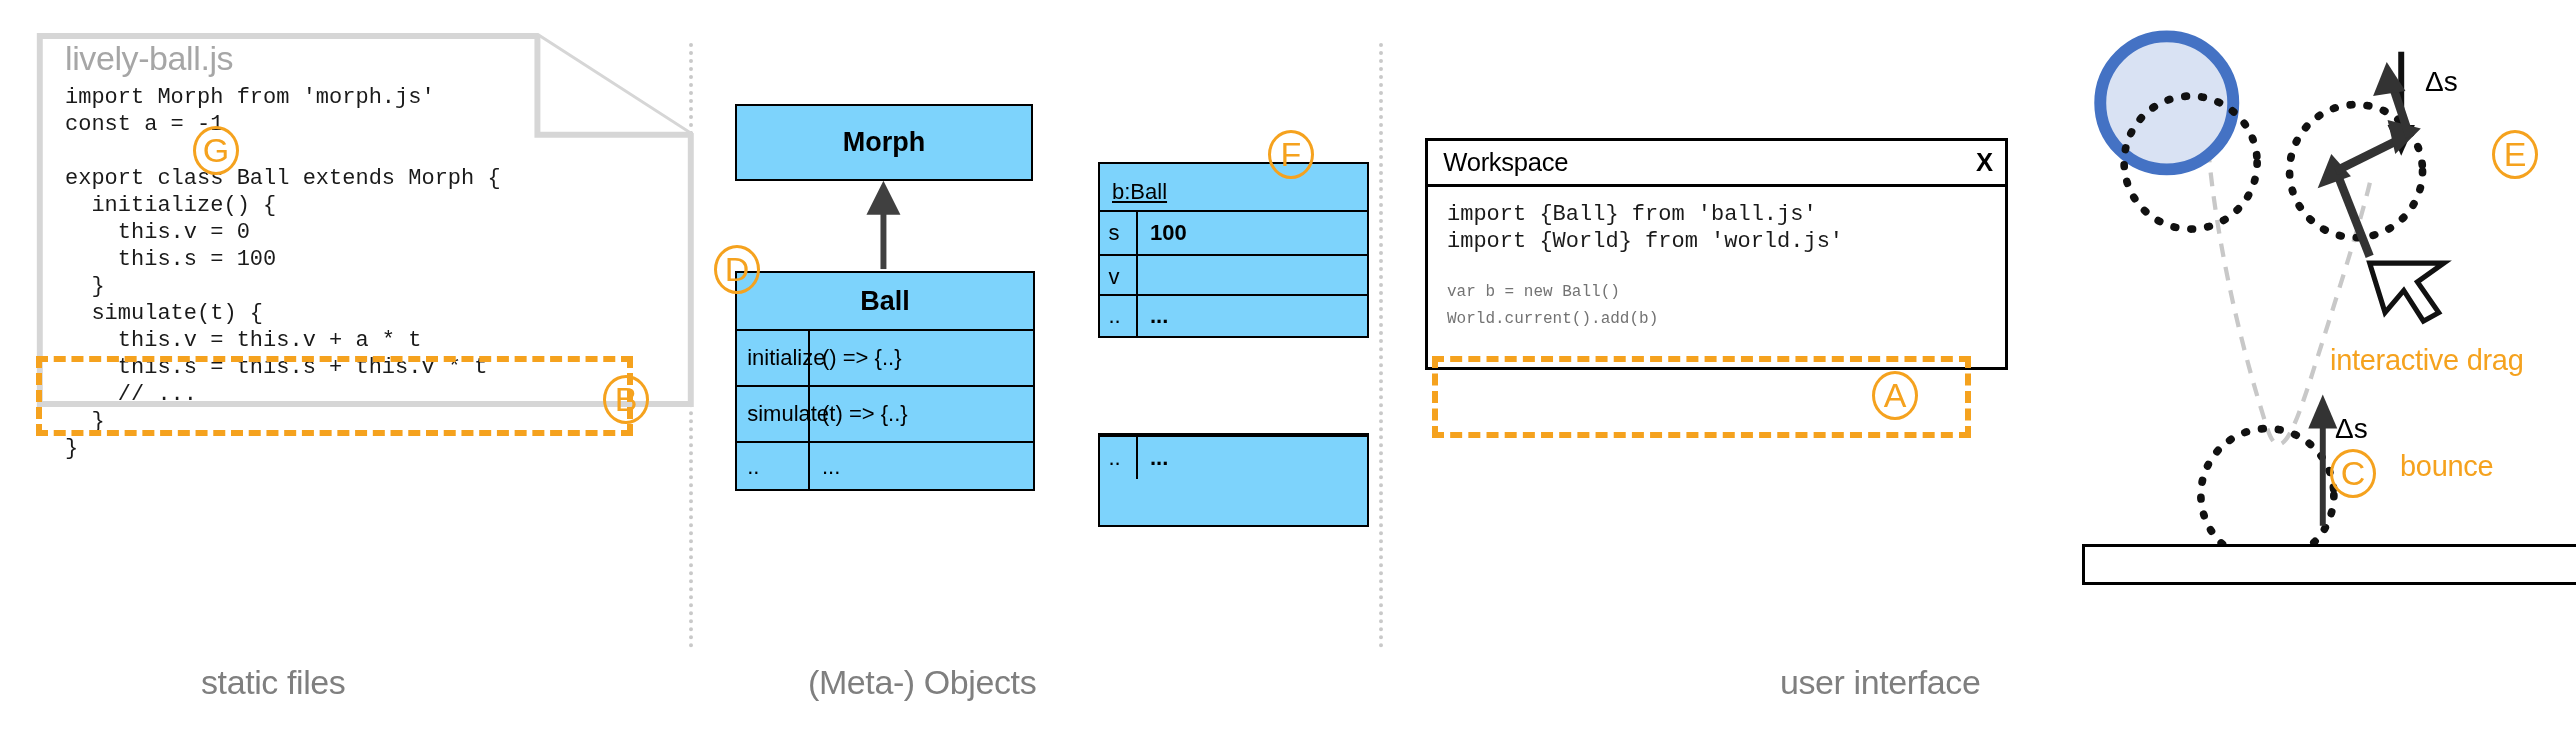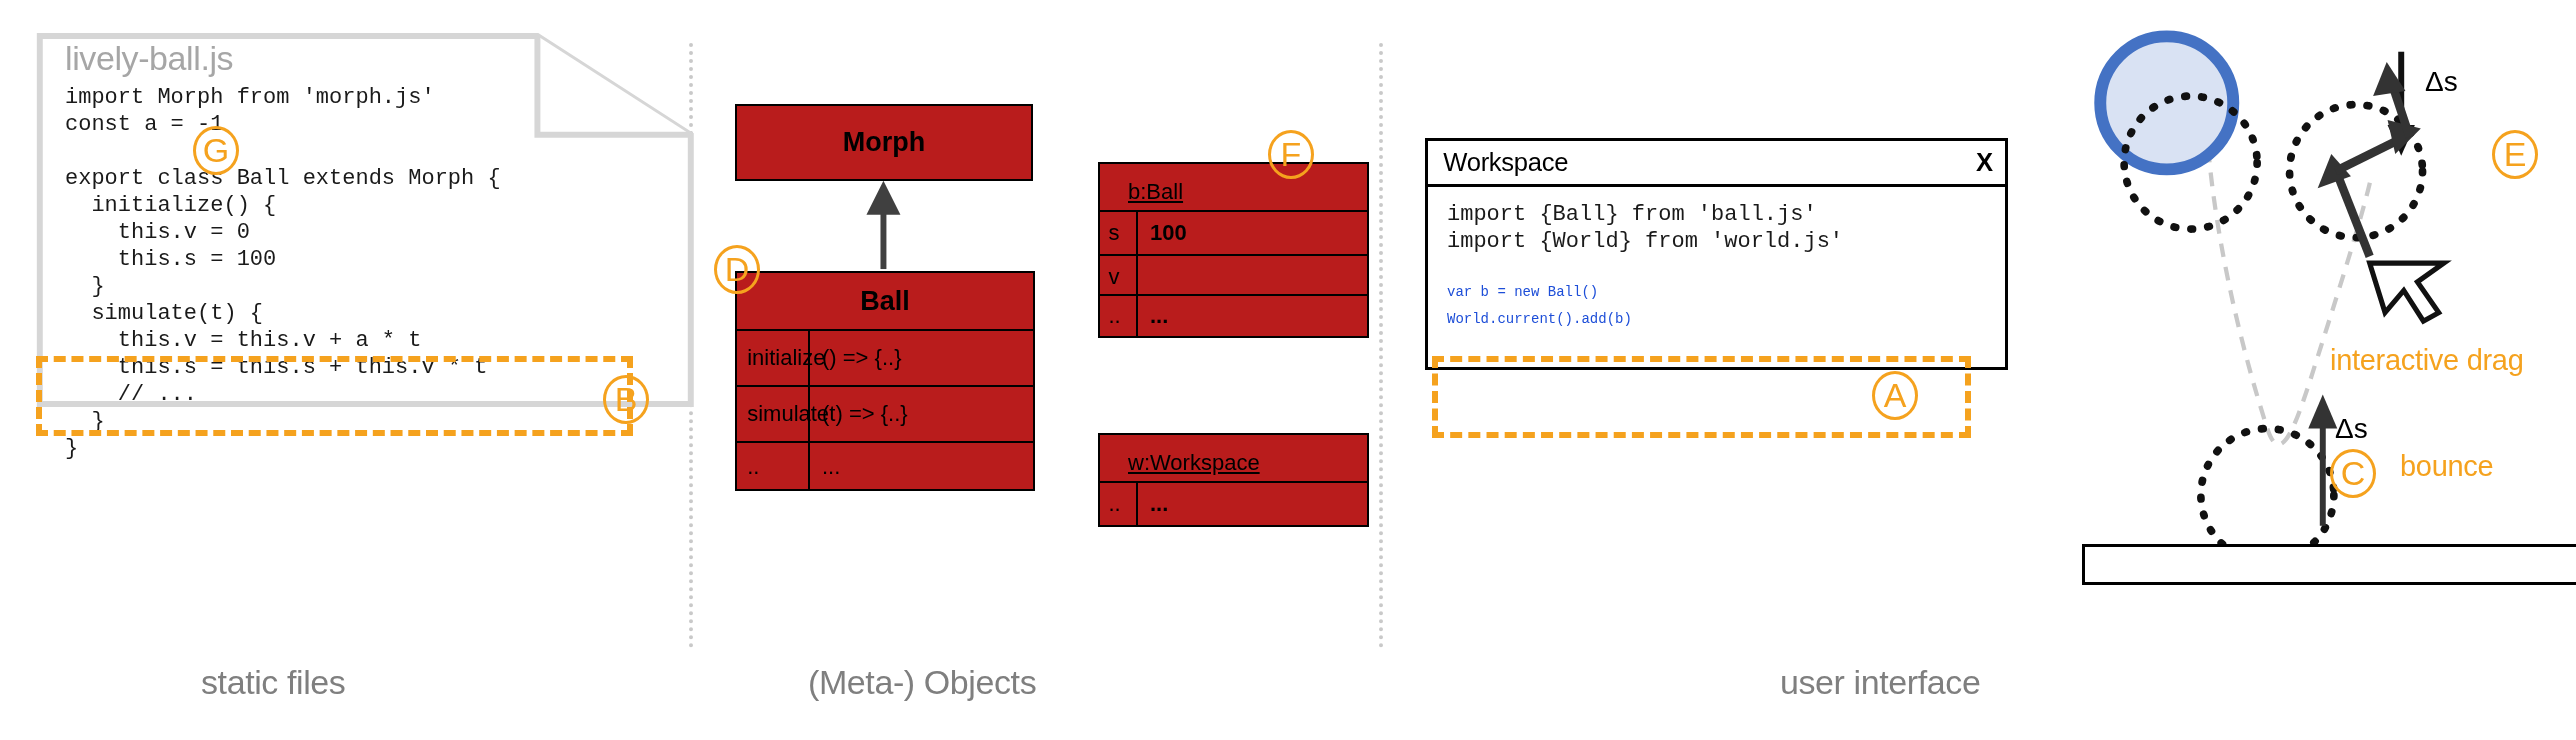--- a/index.html
+++ b/index.html
@@ -94,21 +94,21 @@
     font-family: "Liberation Sans", sans-serif;
     white-space: nowrap;
     letter-spacing: -0.3px;
     z-index: 30;
   }
 
   
   .uml-box {
     position: absolute;
     border: 2.6px solid #000;
-    background: #b91c1c;
+    background: #7dd3fc;
   }
   .uml-title {
     font-family: "Liberation Sans", sans-serif;
     font-weight: bold;
     font-size: 27px;
     text-align: center;
     color: #000;
     display: flex;
     align-items: center;
     justify-content: center;
@@ -131,21 +131,21 @@
     padding: 8.5px 0 8.5px 12px;
     display: flex; align-items: center;
   }
 
   
   .obj-title {
     font-family: "Liberation Sans", sans-serif;
     font-size: 22px;
     color: #000;
     padding: 6.8px 0 5.1px 12px;
-    display: flex; align-items: flex-end; margin-left: 16px;
+    display: flex; align-items: flex-end;
   }
   .obj-title span { text-decoration: underline; }
   .obj-row {
     display: flex;
     border-top: 2.6px solid #000;
     font-family: "Liberation Sans", sans-serif;
     font-size: 22px;
     color: #000;
   }
   .obj-row .c1 {
@@ -194,24 +194,24 @@
     font-family: "Liberation Mono", "DejaVu Sans Mono", monospace;
     font-size: 22px;
     line-height: 27px;
     white-space: pre;
     color: #1a1a1a;
   }
   #workspace-code-2 {
     position: absolute;
     left: 19px; top: 138px;
     font-family: "Liberation Mono", "DejaVu Sans Mono", monospace;
-    font-size: 14px;
+    font-size: 16px;
     line-height: 27px;
     white-space: pre;
-    color: #1d4ed8;
+    color: #737373;
   }
   #ground {
     position: absolute;
     left: 2082px; top: 544px;
     width: 498px; height: 41px;
     border: 3.4px solid #000;
     background: #fff;
   }
   .ds-label {
     position: absolute;
@@ -299,23 +299,20 @@
   <div class="uml-box" style="left:1098px;top:294px;width:271px;height:44px;">
     <div class="obj-row" style="height:100%;border-top:none;">
       <div class="c1">..</div>
       <div class="c2">...</div>
     </div>
   </div>
 
   <div class="marker big" id="marker-f" style="left:1268px;top:130px;">F</div>
 
   <div class="uml-box" style="left:1098px;top:433px;width:271px;height:94px;">
-    <div class="obj-title" style="height:46px;">
-      <span>w:Workspace</span>
-    </div>
     <div class="obj-row" style="height:44px;">
       <div class="c1">..</div>
       <div class="c2">...</div>
     </div>
   </div>
 
   <div class="caption" id="caption-objects">(Meta-) Objects</div>
 
   <div id="workspace">
     <div id="workspace-titlebar">

